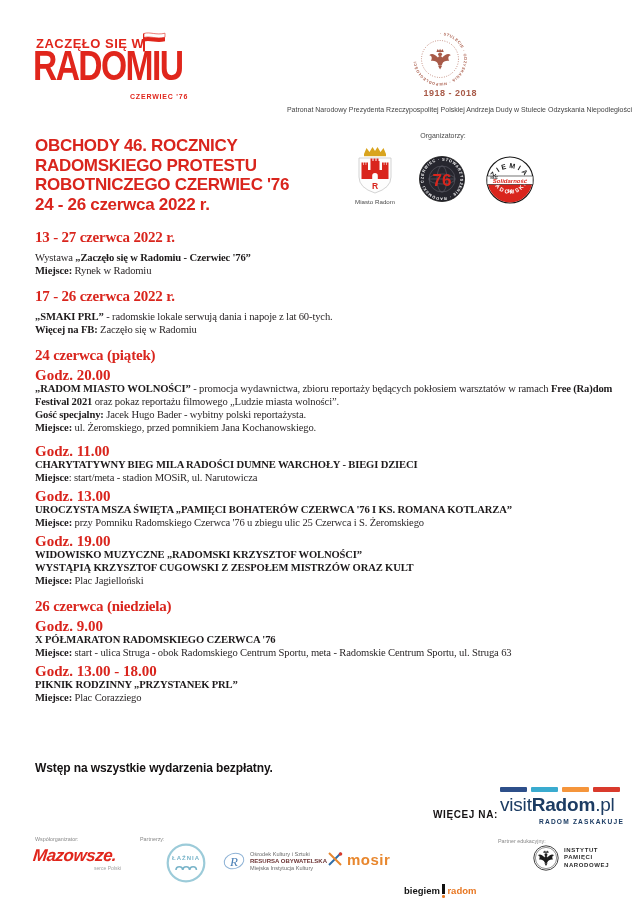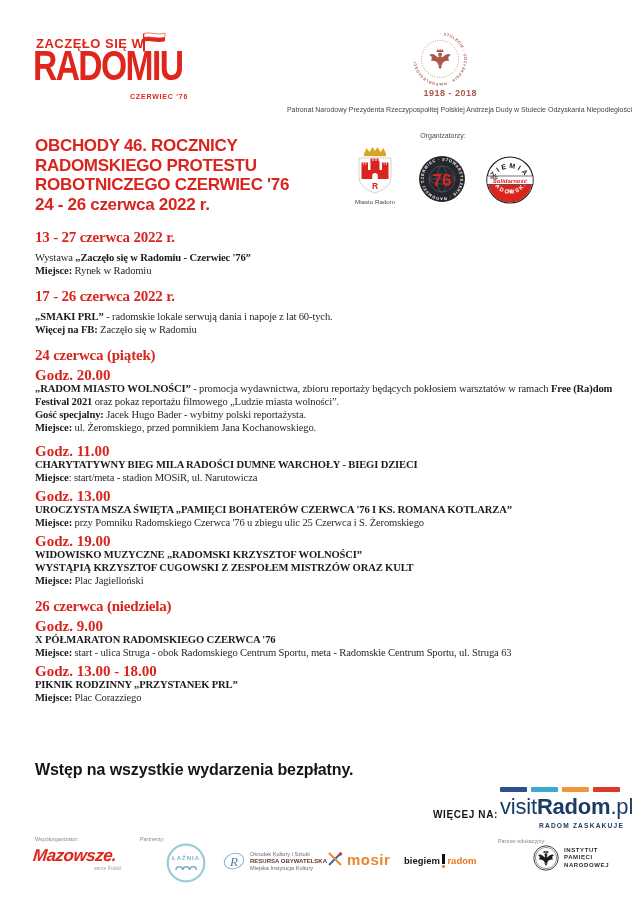--- a/index.html
+++ b/index.html
@@ -36,48 +36,48 @@
 
   
   .schedule{position:absolute;left:35px;top:229px;width:585px;}
   .event-section{margin-bottom:11px;font-family:Liberation Serif, serif;}
   .date-heading{margin:0 0 6px;color:var(--red);font-size:15px;font-weight:800;line-height:16px;letter-spacing:-.2px;}
   .block{margin-bottom:6px;}
   .time{color:var(--red);font-size:15px;font-weight:700;line-height:13px;}
   .line{margin:0;font-size:10.6px;line-height:13px;letter-spacing:-.15px;color:var(--ink);}
   .seg.bold{font-weight:700;color:var(--ink-bold);}
 
-  .free-note{position:absolute;left:35px;top:761px;margin:0;font-size:16px;font-weight:700;color:#161314;letter-spacing:-.1px;}
+  .free-note{position:absolute;left:35px;top:761px;margin:0;font-size:12px;font-weight:700;color:#161314;letter-spacing:-.1px;}
 
   
   .more-label{position:absolute;left:433px;top:809px;font-size:10px;font-weight:700;letter-spacing:.6px;color:#161314;}
   .visitradom{position:absolute;left:500px;top:787px;width:124px;}
   .vr-bars{display:flex;gap:4px;}
   .vr-bar{width:27px;height:4.5px;border-radius:1px;}
-  .vr-text{font-size:22px;color:var(--navy);letter-spacing:-.2px;margin-top:2px;white-space:nowrap;}
+  .vr-text{font-size:19px;color:var(--navy);letter-spacing:-.2px;margin-top:2px;white-space:nowrap;}
   .vr-text .b{font-weight:700;}
   .vr-tagline{font-size:6.6px;font-weight:700;letter-spacing:1.2px;color:var(--navy);text-align:right;margin-top:2px;}
 
   
   .f-label{position:absolute;font-size:5.4px;color:#8a8a8a;}
   .lbl-coorg{left:35px;top:836px;}
   .lbl-partners{left:140px;top:836px;}
   .lbl-edu{left:498px;top:838px;}
 
   .mazowsze{position:absolute;left:33px;top:846px;width:88px;}
   .mazowsze-name{font-size:17px;font-weight:800;font-style:italic;letter-spacing:-.5px;color:var(--logo-red);transform:skewX(-6deg);display:inline-block;}
   .mazowsze-tag{font-size:5px;color:#a0a0a0;text-align:right;margin-top:-1px;}
 
   .laznia{position:absolute;left:166px;top:843px;}
   .resursa{position:absolute;left:222px;top:849px;display:flex;align-items:center;gap:4px;}
   .resursa-lines{font-size:5.6px;color:#6b6b6b;line-height:7px;}
   .resursa-lines .rl2{font-weight:700;color:#6b3333;font-size:6px;}
   .mosir{position:absolute;left:326px;top:850px;display:flex;align-items:center;gap:3px;}
   .mosir-name{font-size:15px;font-weight:700;color:#e8872e;letter-spacing:.5px;}
-  .biegiem{position:absolute;left:404px;top:855px;display:flex;align-items:center;}
+  .biegiem{position:absolute;left:404px;top:885px;display:flex;align-items:center;}
   .biegiem .w1{font-size:9.5px;font-weight:800;color:#161616;}
   .biegiem .excl{width:2.5px;height:10px;background:#111;margin:0 2.5px;position:relative;top:-2px;}
   .biegiem .excl::after{content:"";position:absolute;left:0;bottom:-4px;width:2.5px;height:2.5px;border-radius:50%;background:#e87722;}
   .biegiem .w2{font-size:9.5px;font-weight:800;color:#e87722;}
   .ipn{position:absolute;left:533px;top:845px;display:flex;align-items:center;gap:5px;}
   .ipn-lines{font-size:6px;font-weight:600;letter-spacing:.6px;color:#2b2b2b;line-height:7.5px;}
 </style>
 </head>
 <body>
 

